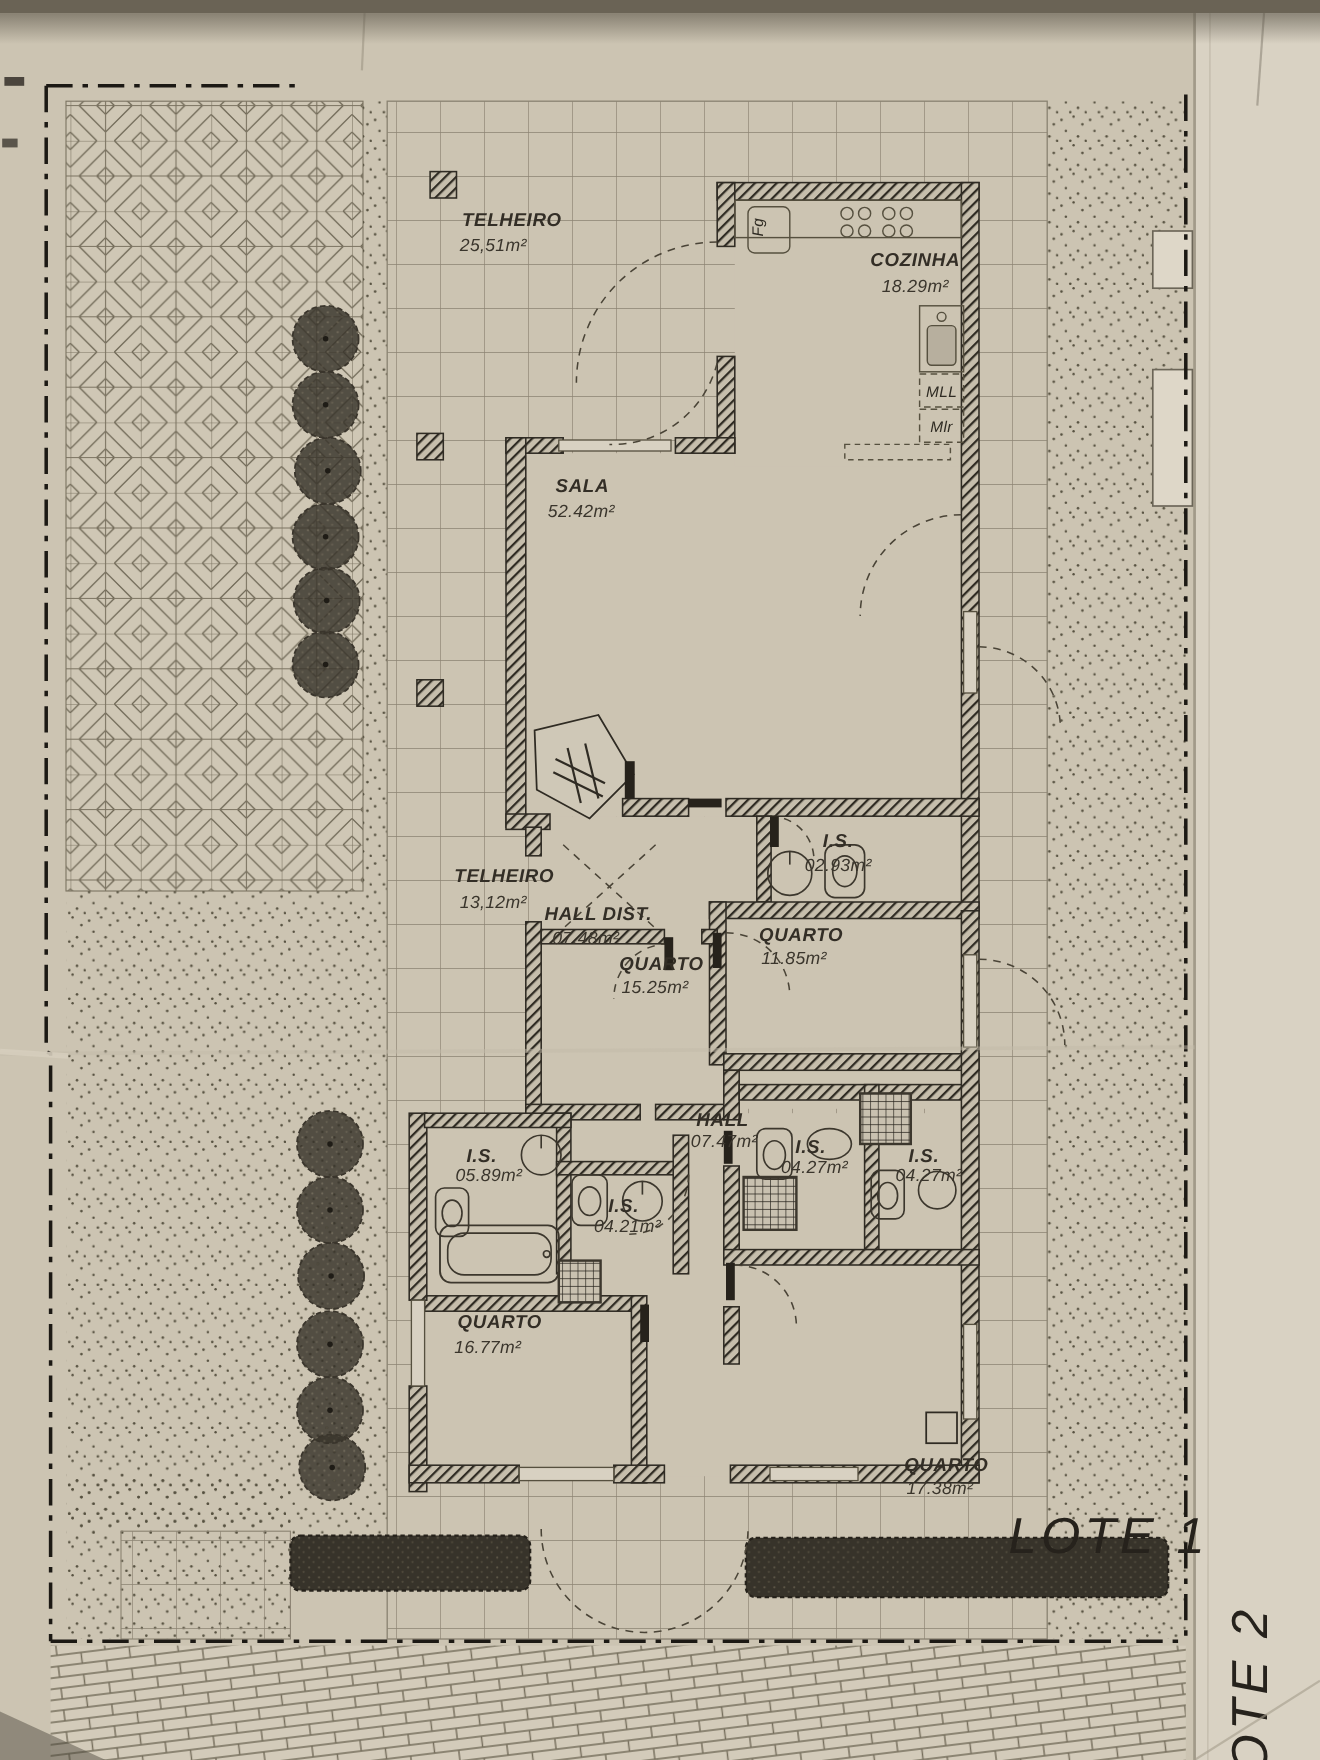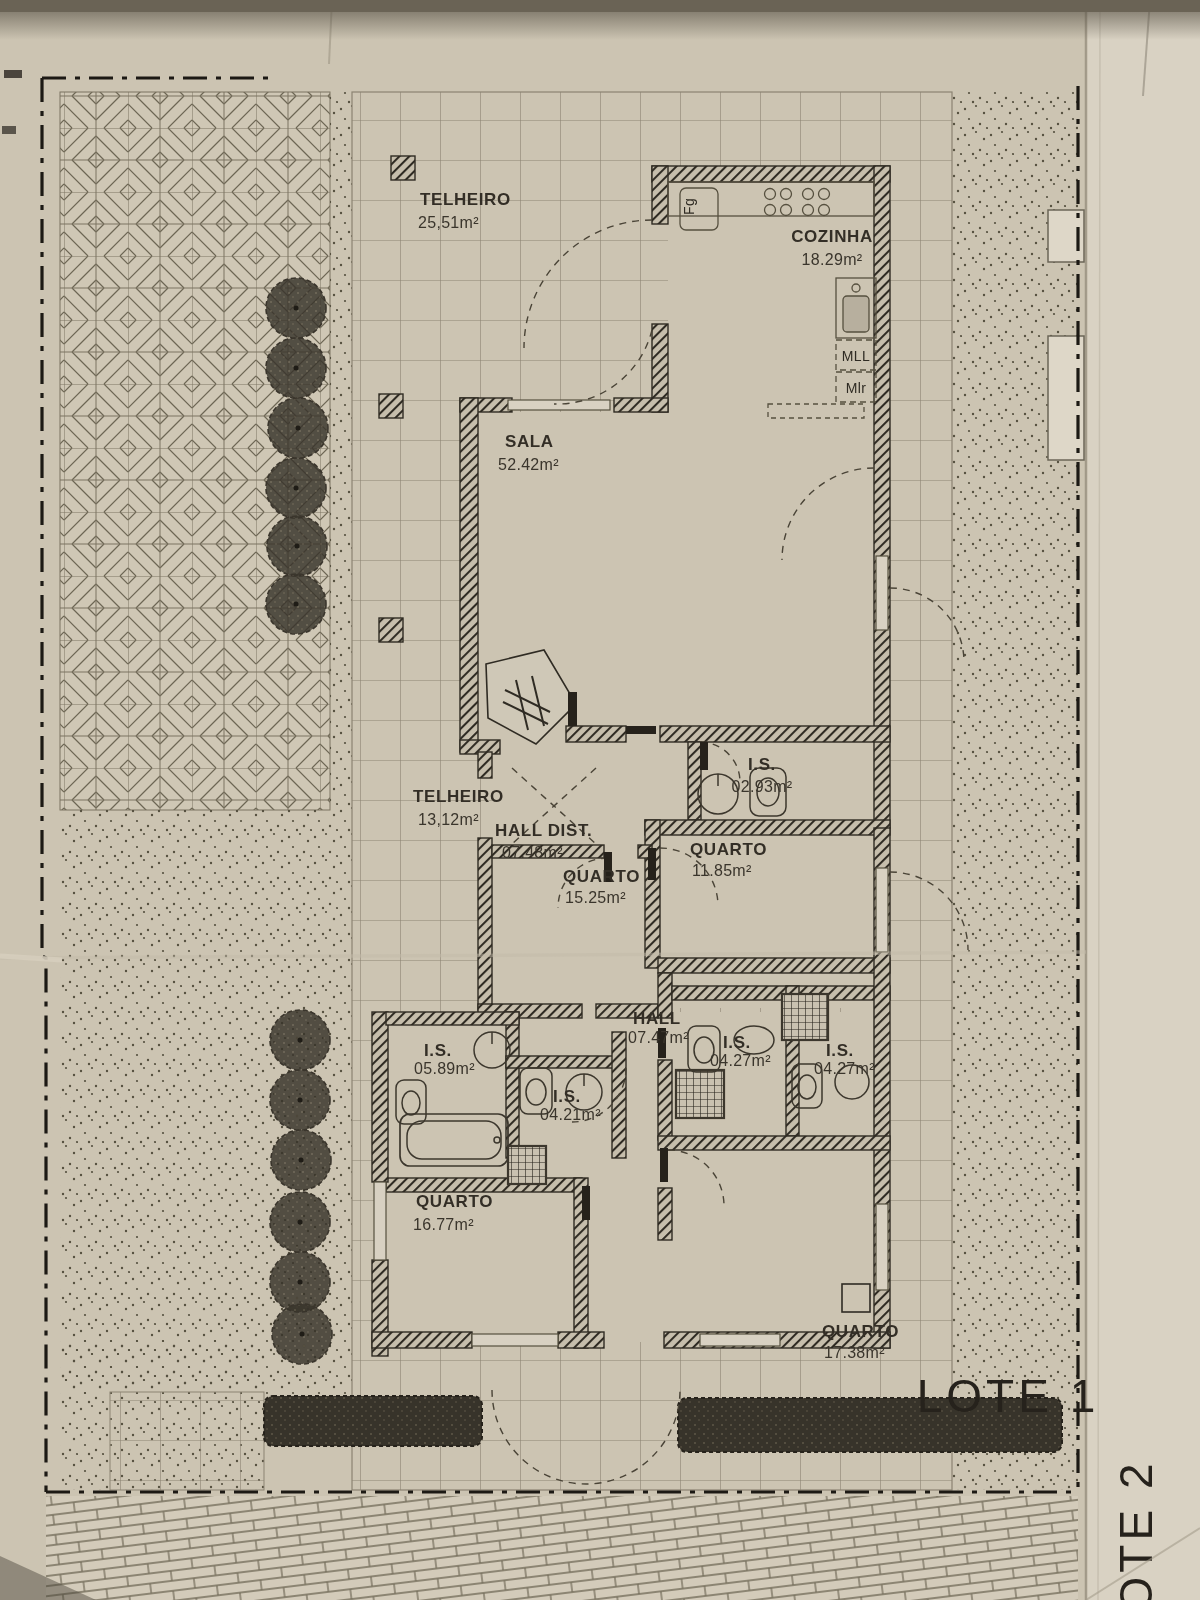--- a/index.html
+++ b/index.html
@@ -1,17 +1,17 @@
 <!DOCTYPE html>
 <html><head>
 <meta charset="utf-8">
 <style>
   html,body{margin:0;padding:0;background:#9a9386;}
   .stage{width:1200px;height:1600px;position:relative;overflow:hidden;
-         font-family:"Liberation Sans",sans-serif;}
+         font-family:"Liberation Sans",sans-serif;font-style:italic;}
   svg{display:block;}
   .room-name{font-family:"Liberation Sans",sans-serif;font-size:17px;font-weight:600;
              fill:#332e26;letter-spacing:.6px;}
   .room-area{font-family:"Liberation Sans",sans-serif;font-size:16px;fill:#3a352c;letter-spacing:.3px;}
   .appl{font-family:"Liberation Sans",sans-serif;font-size:14px;fill:#2f2b23;letter-spacing:.4px;}
   .lote{font-family:"Liberation Sans",sans-serif;font-size:46px;fill:#26221c;letter-spacing:4px;}
 </style>
 </head>
 <body>
 

